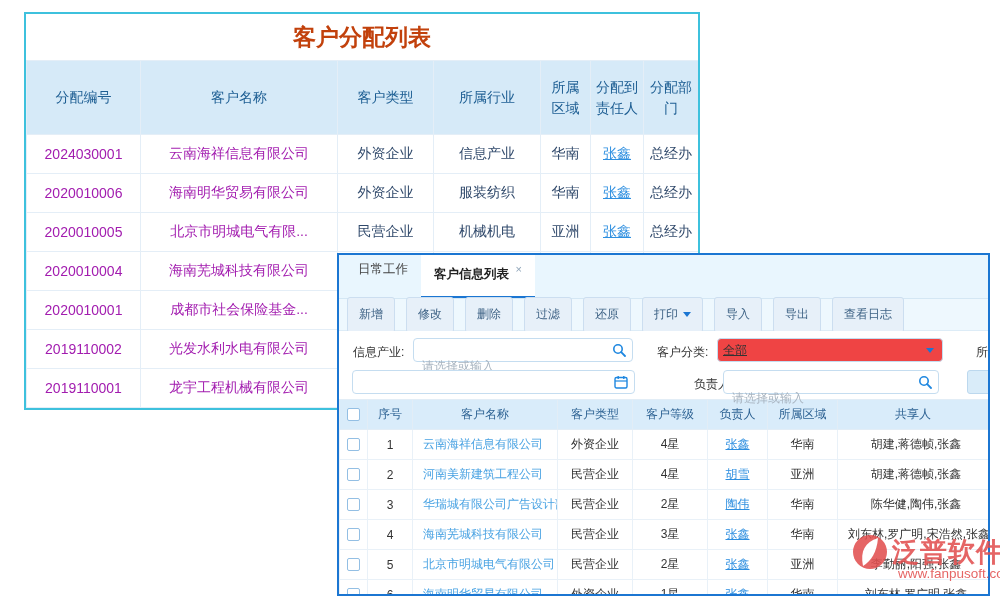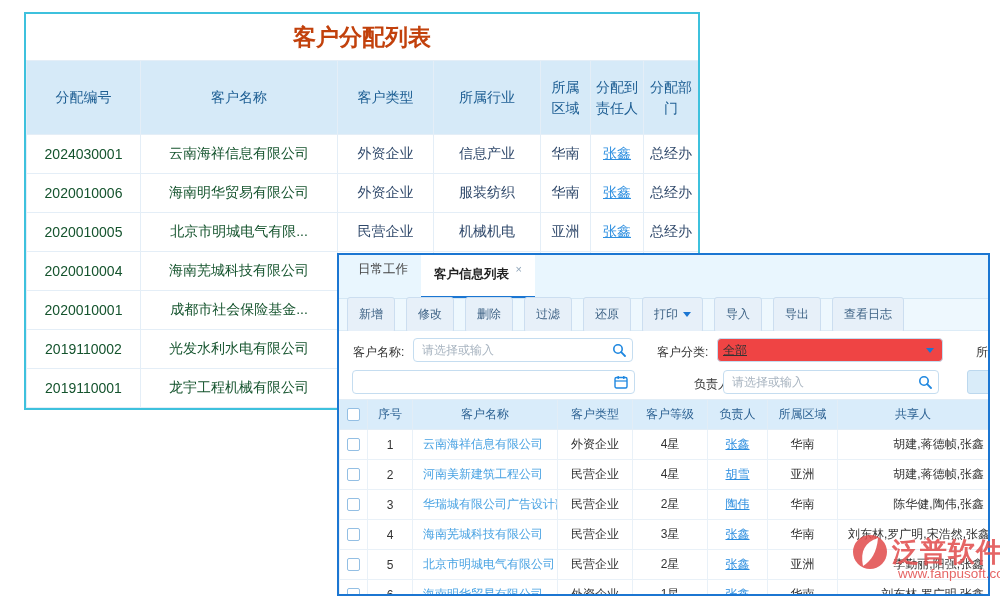--- a/index.html
+++ b/index.html
@@ -10,21 +10,21 @@
   
   .win-a { position:absolute; left:24px; top:12px; width:676px; height:398px;
            background:#fff; border:2px solid #3ec1dd; z-index:1; overflow:hidden; }
   .win-a .title { height:46px; line-height:46px; text-align:center;
                   font-size:23px; font-weight:bold; color:#c2410c; }
   .tbl-a { border-collapse:collapse; table-layout:fixed; width:672px; font-size:14px; }
   .tbl-a th { background:#d6eaf8; color:#1c5d92; font-weight:normal; height:74px;
               border:1px solid #e4eef7; padding:0 5px; line-height:1.5; }
   .tbl-a td { height:39px; border:1px solid #e4eef7; text-align:center;
               color:#30496b; padding:0 4px; white-space:nowrap; overflow:hidden; }
-  .tbl-a td.c-id, .tbl-a td.c-name { color:#14532d; }
+  .tbl-a td.c-id, .tbl-a td.c-name { color:#a21caf; }
   .tbl-a td .assignee { color:#2e8fe0; text-decoration:underline; cursor:pointer; }
 
   
   .win-b { position:absolute; left:337px; top:253px; width:653px; height:343px;
            background:#fff; border:2px solid #1b76d2; z-index:10; overflow:hidden; }
   .tabbar { height:44px; background:#e9f6fe; border-bottom:1px solid #d4e7f4;
             display:flex; padding-left:6px; }
   .tab { padding:0 13px; line-height:28px; font-size:12.5px; color:#444; cursor:pointer; }
   .tab.active { background:#fff; color:#222; font-weight:bold;
                 border-bottom:2px solid #1b76d2; }
@@ -35,38 +35,38 @@
   .tbtn { height:36px; line-height:21px; padding:0 11px; background:#e7f0f9;
           border:1px solid #ccdef0; border-radius:3px; color:#3e6285;
           font-size:12px; cursor:pointer; white-space:nowrap; }
   .caret-down { display:inline-block; width:0; height:0; margin-left:5px;
                 border-left:4px solid transparent; border-right:4px solid transparent;
                 border-top:5px solid #1b76d2; vertical-align:middle; }
   .filters { position:relative; height:68px; background:#fff; }
   .f-label { position:absolute; font-size:12px; color:#333; line-height:24px; white-space:nowrap; }
   .f-box { position:absolute; height:24px; border:1px solid #c5ddf0; border-radius:4px;
            background:#fff; }
-  .f-box input { position:absolute; left:0; top:0; width:calc(100% - 24px); height:22px;
+  .f-box input { position:absolute; left:0; top:16px; width:calc(100% - 24px); height:22px;
                  border:none; outline:none; padding:0 4px 0 8px; font-size:12px; color:#15803d;
                  background:transparent; font-family:inherit; }
   .f-box input::placeholder { color:#a8b4c0; }
   .f-ico { position:absolute; right:6px; top:4px; width:14px; height:14px; cursor:pointer; }
   .f-select { position:absolute; height:24px; border:1px solid #c5ddf0; border-radius:4px;
               background:#ef4444; font-size:12px; color:#333; line-height:22px;
               padding-left:5px; cursor:pointer;text-decoration:underline; }
   .f-select .caret-down { position:absolute; right:8px; top:9px; }
   .f-btn-clip { position:absolute; height:24px; background:#d9ecf9;
                 border:1px solid #bcd8ee; border-radius:3px; cursor:pointer; }
 
   .tbl-b { border-collapse:collapse; table-layout:fixed; width:649px; font-size:12px; }
   .tbl-b th { background:#d9ecfa; color:#2d6293; font-weight:normal; height:30px;
               border:1px solid #e2edf6; padding:0 4px; }
   .tbl-b td { height:30px; border:1px solid #e9f1f8; color:#333; text-align:center;
               padding:0 4px; white-space:nowrap; overflow:hidden; }
-  .tbl-b td.l { text-align:right; padding-left:10px; }
+  .tbl-b td.l { text-align:center; padding-left:10px; }
   .tbl-b td.c-name2 { color:#4aa3e3; text-align:left; padding-left:10px; }
   .tbl-b td .mgr { color:#2e8fe0; text-decoration:underline; cursor:pointer; }
   .cbx { width:13px; height:13px; border:1px solid #93bfe4; border-radius:2px;
          background:#fff; margin:0 auto; cursor:pointer; }
 
   
   .watermark { position:absolute; left:852px; top:534px; z-index:60; opacity:.88;
                pointer-events:none; white-space:nowrap; }
   .wm-row { display:flex; align-items:center; }
   .wm-brand { font-size:27px; font-weight:bold; color:#e25050; letter-spacing:1px; margin-left:4px; }
@@ -189,21 +189,21 @@
       <button class="tbtn">
         <span>打印</span><span class="caret-down"></span>
       </button>
       <button class="tbtn">导入</button>
       <button class="tbtn">导出</button>
       <button class="tbtn">查看日志</button>
     </div>
 
     <div class="filters">
 
-      <span class="f-label" style="left:14px; top:9px;">客户名称:</span>
+      <span class="f-label" style="left:14px; top:9px;">信息产业:</span>
       <div class="f-box" style="left:74px; top:7px; width:220px;">
         <input placeholder="请选择或输入" style="">
         <svg class="f-ico" viewBox="0 0 14 14">
           <circle cx="6" cy="6" r="4.2" fill="none" stroke="#1e87e0" stroke-width="1.6"></circle>
           <line x1="9.2" y1="9.2" x2="13" y2="13" stroke="#1e87e0" stroke-width="1.8" stroke-linecap="round"></line>
         </svg>
       </div>
       <span class="f-label" style="left:318px; top:9px;">客户分类:</span>
       <div class="f-select" style="left:378px; top:7px; width:226px;">
         <span>全部</span>

